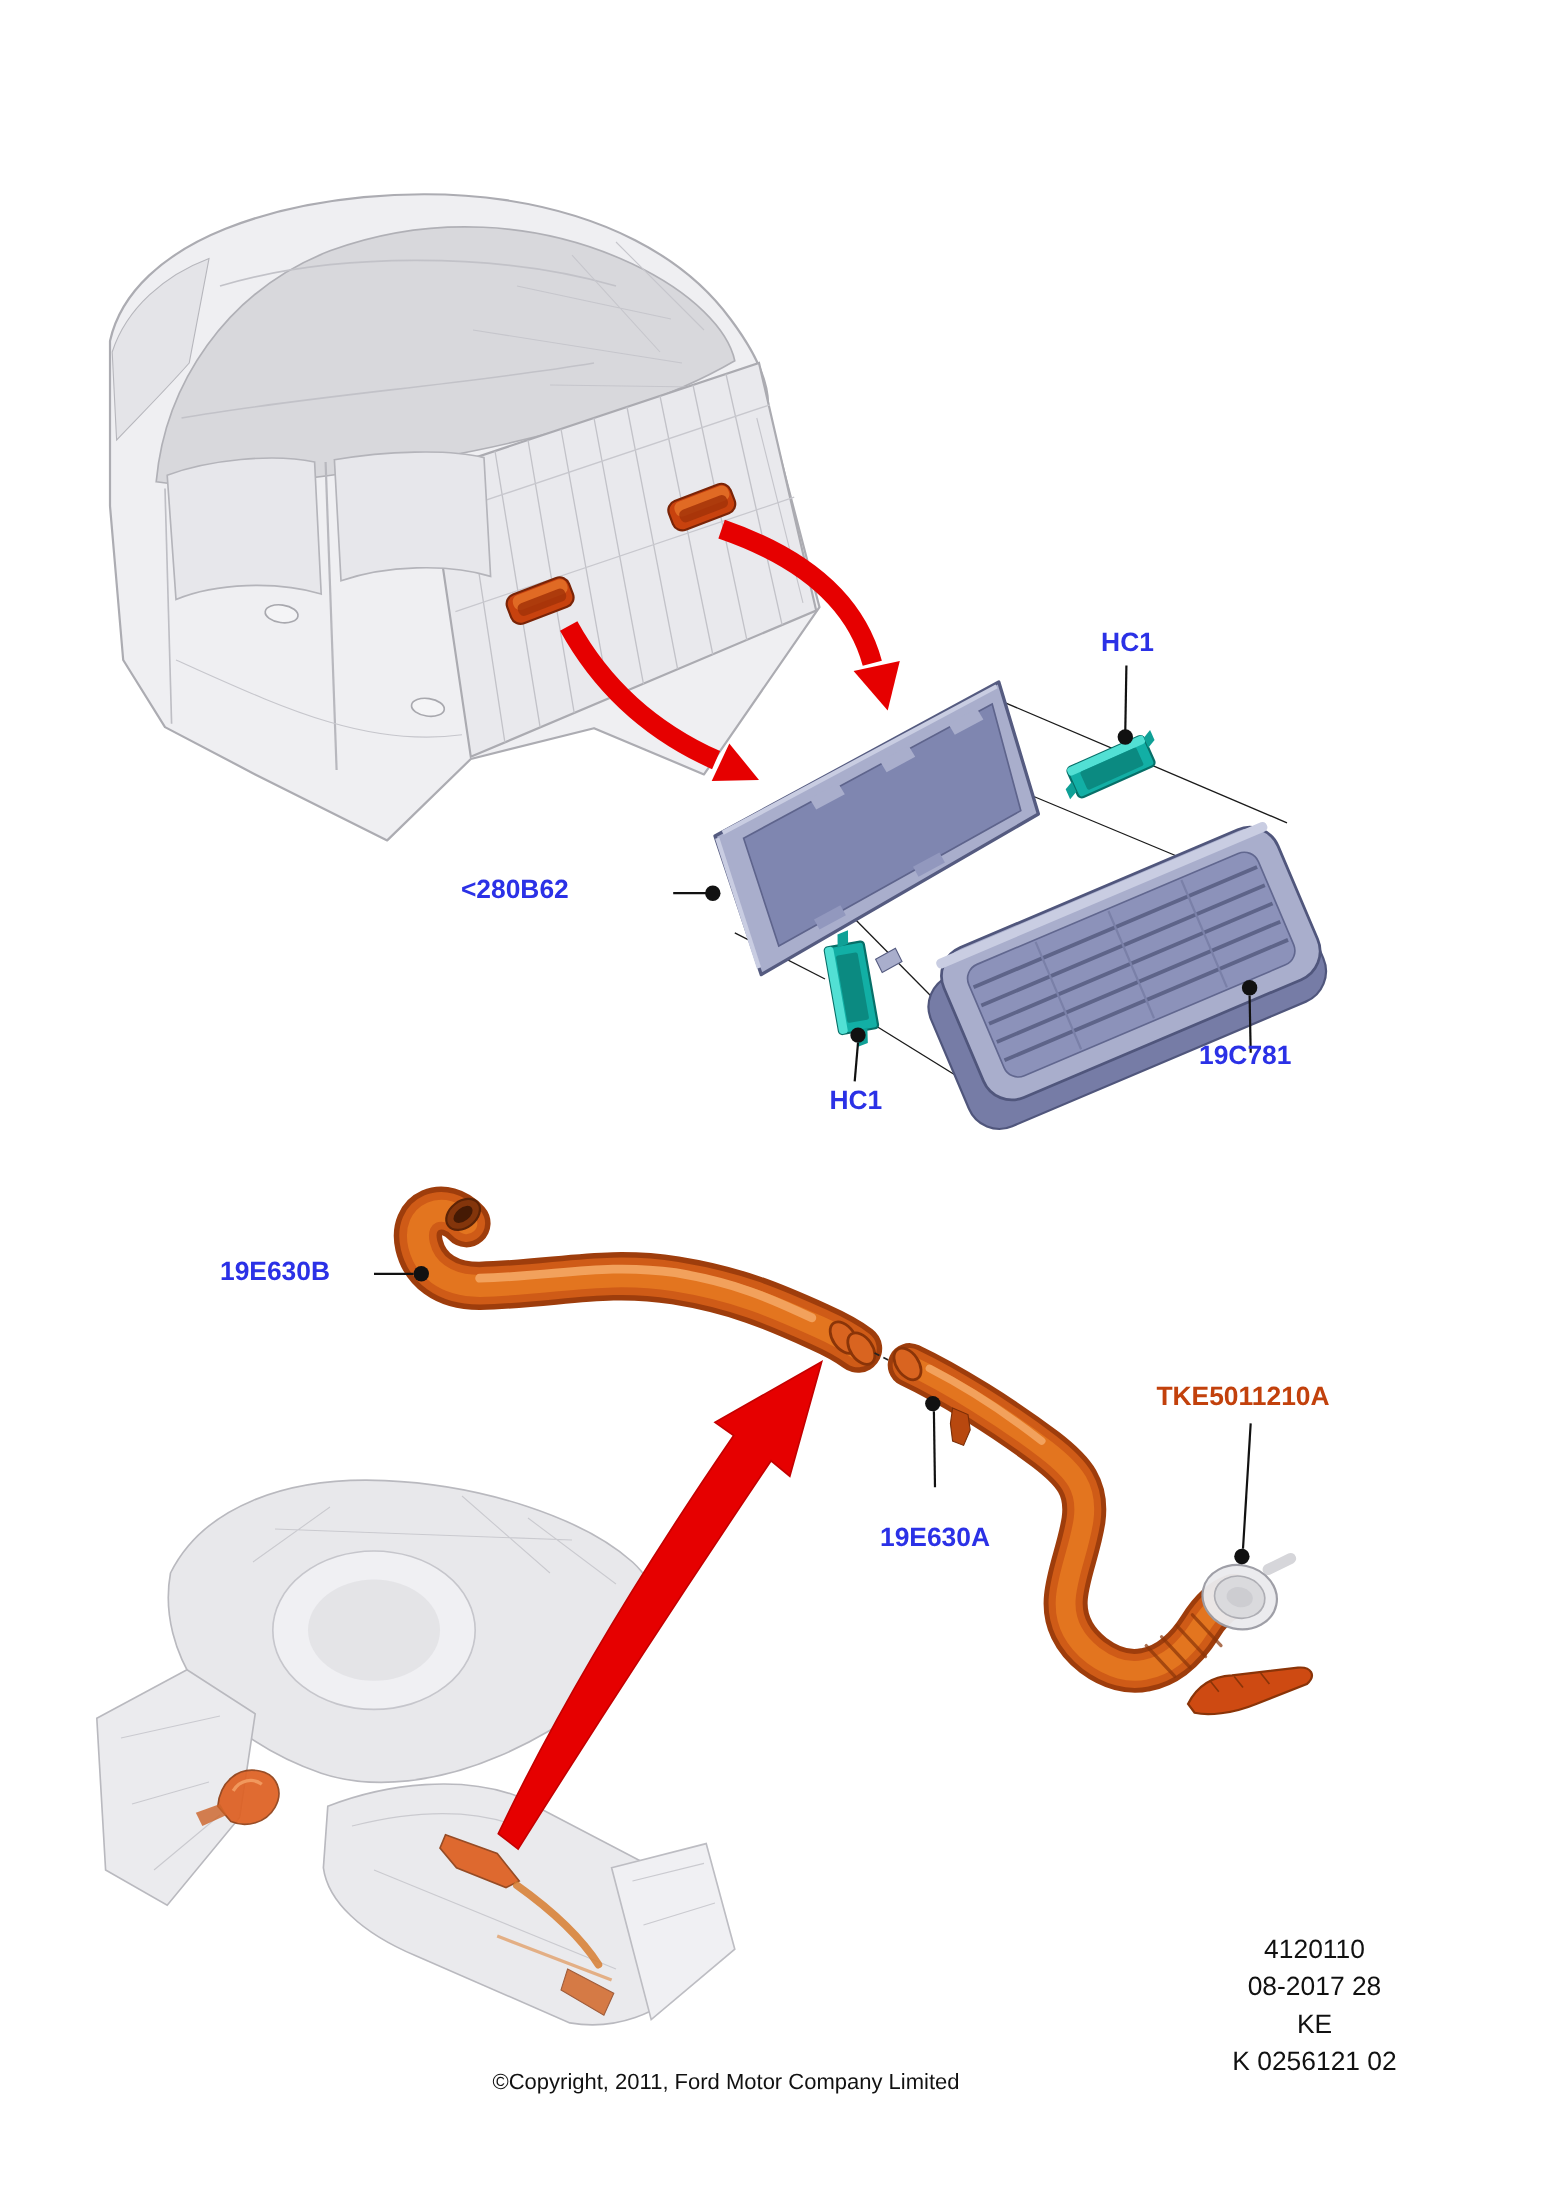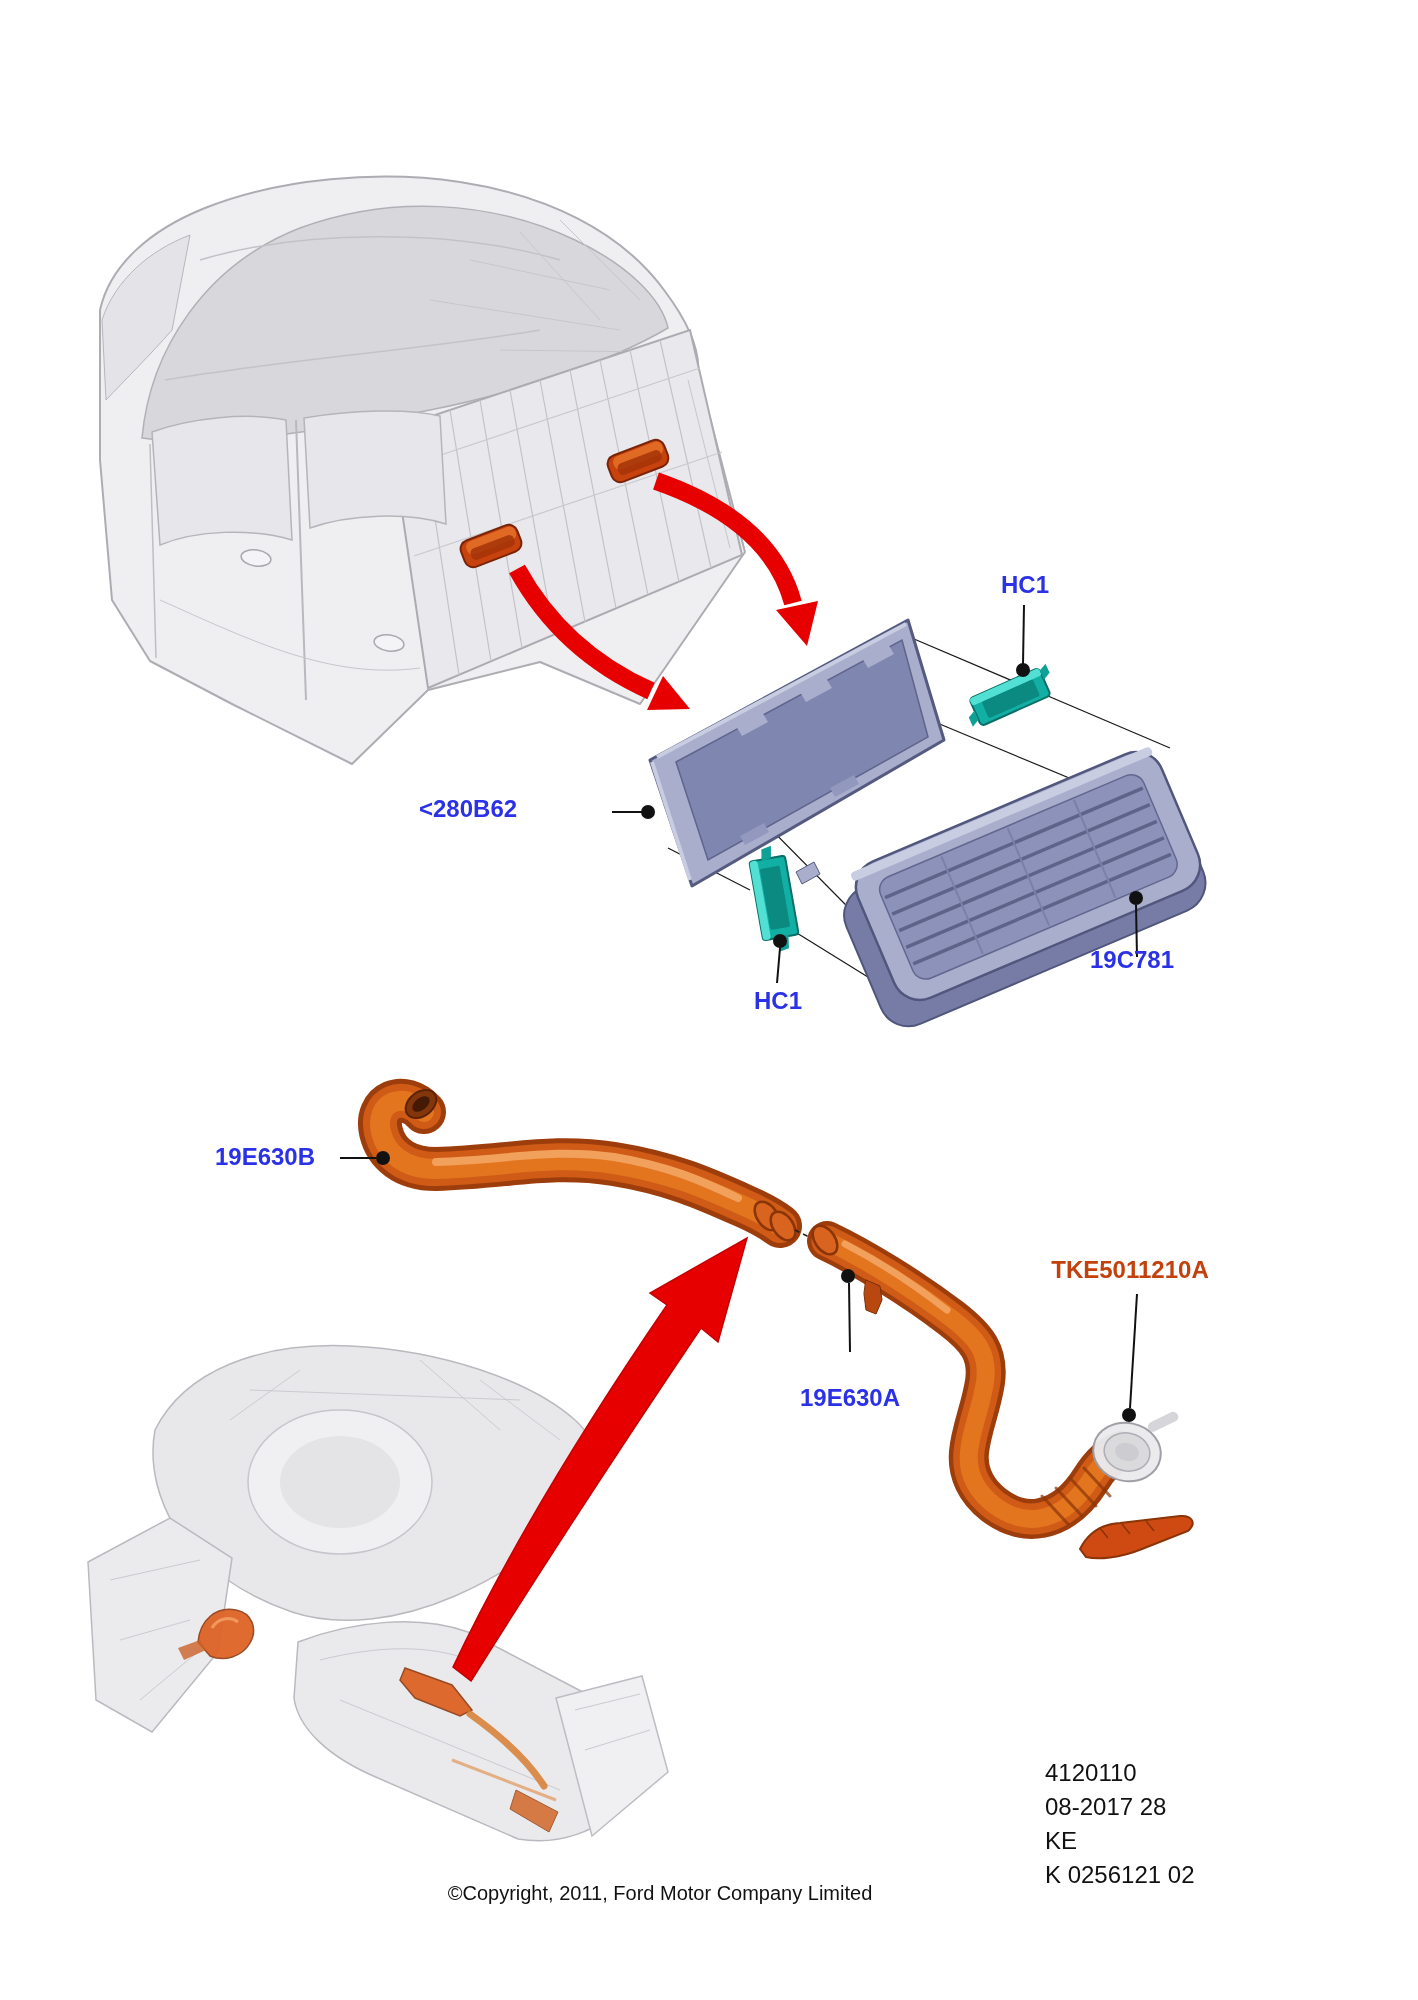--- a/index.html
+++ b/index.html
@@ -2,21 +2,21 @@
 <html><head>
 <meta charset="utf-8">
 <style>
   html,body{margin:0;padding:0;background:#ffffff;}
   .canvas{position:relative;width:1418px;height:2000px;background:#ffffff;overflow:hidden;
           font-family:"Liberation Sans", sans-serif;}
   .art{position:absolute;left:0;top:0;}
   .callout{position:absolute;font-weight:bold;font-size:24px;letter-spacing:0px;
            color:#2B31E6;text-align:center;white-space:nowrap;cursor:pointer;}
   .callout.magenta{color:#c2410c;}
-  .footer-block{position:absolute;left:1045px;top:1756px;width:300px;
+  .footer-block{position:absolute;left:1045px;top:1756px;width:300px;text-align:center;
                 font-size:24px;line-height:34px;color:#111;}
   .copyright{position:absolute;left:360px;top:1882px;width:600px;text-align:center;
              font-size:20px;color:#111;}
 </style>
 </head>
 <body>
 
 <div class="canvas">
 
 <svg class="art" width="1418" height="2000" viewBox="0 0 1418 2000">
@@ -199,21 +199,21 @@
         <path d="M849,1283 L850,1352" fill="none"></path>
     <path d="M1137,1294 L1130,1408" fill="none"></path>
         <circle cx="1129" cy="1415" r="7" stroke="none"></circle>
   </g>
 </svg>
 
 <div class="callout" style="left:975px;top:571px;width:100px;">HC1</div>
 <div class="callout" style="left:419px;top:795px;width:172px;text-align:left;">&lt;280B62</div>
 <div class="callout" style="left:1057px;top:946px;width:150px;text-align:center;">19C781</div>
 <div class="callout" style="left:728px;top:987px;width:100px;">HC1</div>
-<div class="callout" style="left:187px;top:1143px;width:156px;">19E630B</div>
+<div class="callout" style="left:172px;top:1143px;width:156px;">19E630B</div>
 <div class="callout" style="left:772px;top:1384px;width:156px;">19E630A</div>
 <div class="callout magenta" style="left:1010px;top:1256px;width:240px;">TKE5011210A</div>
 
 <div class="footer-block">
   <div>4120110</div>
   <div>08-2017 28</div>
   <div>KE</div>
   <div>K 0256121 02</div>
 </div>
 <div class="copyright">©Copyright, 2011, Ford Motor Company Limited</div>

